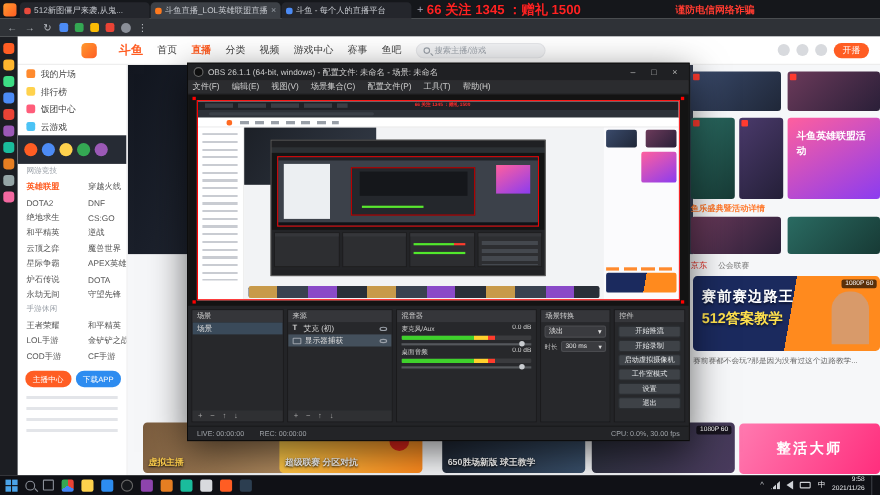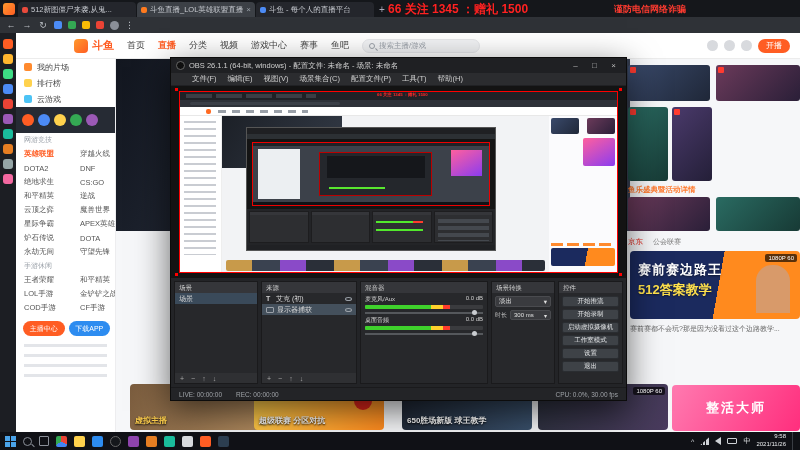--- a/index.html
+++ b/index.html
@@ -31,21 +31,21 @@
 .avx{width:9px;height:9px;border-radius:50%;background:#8a8f98}
 .dots{font-size:9px;color:#b9bdc3}
 
 
 .sidestrip{position:absolute;left:0;top:33px;width:16px;height:399px;background:#1c1e23;display:flex;flex-direction:column;align-items:center;padding-top:6px;gap:5px;z-index:3}
 .sic{width:10px;height:10px;border-radius:3px;flex:none}
 
 
 .page{position:absolute;left:16px;top:33px;width:784px;height:399px;background:#f6f7f9;overflow:hidden;z-index:1}
 .dnav{position:absolute;left:0;top:0;width:784px;height:26px;background:#fff;border-bottom:1px solid #ececec;display:flex;align-items:center;gap:13px;padding-left:58px}
-.dlogo{display:flex;align-items:center;gap:4px}
+.dlogo{display:flex;align-items:center;gap:20px}
 .dsq{width:14px;height:14px;border-radius:4px;background:linear-gradient(135deg,#ff9a2e,#ff5d23)}
 .dtxt{color:#ff5d23;font-weight:bold;font-size:11px}
 .ni{font-size:9px;color:#444}
 .ni.on{color:#ff5d23;font-weight:bold}
 .srch{width:118px;height:14px;background:#f1f2f4;border:1px solid #e6e7ea;border-radius:8px;display:flex;align-items:center;padding:0 6px;gap:4px;color:#9aa0a8;font-size:7.5px}
 .sico{width:6px;height:6px;border:1px solid #9aa0a8;border-radius:50%;position:relative;flex:none}
 .sico::after{content:"";position:absolute;left:5px;top:5px;width:3px;height:1px;background:#9aa0a8;transform:rotate(45deg)}
 .navright{margin-left:auto;display:flex;align-items:center;gap:6px;padding-right:10px}
 .avc{width:11px;height:11px;border-radius:50%;background:#d8dade}
 .golive{height:14px;padding:0 8px;border-radius:8px;background:#ff5d23;color:#fff;font-size:8px;display:flex;align-items:center}
@@ -100,21 +100,21 @@
 .bc4{left:522px;background:linear-gradient(120deg,#2a2f3b,#4a3b5e)}
 .bclabel{position:absolute;left:5px;bottom:4px;color:#fff;font-size:8px;font-weight:bold;text-shadow:0 1px 2px #000;white-space:nowrap}
 .bclabel.gold{color:#ffcf4d}
 
 
 .obs{position:absolute;left:170px;top:57px;width:457px;height:344px;background:#2d2d2d;border:1px solid #0c0c0c;box-shadow:0 10px 32px rgba(0,0,0,.6);display:flex;flex-direction:column;color:#d8d8d8;z-index:10}
 .otitle{height:15px;background:#1f2023;display:flex;align-items:center;gap:4px;padding:0 5px;flex:none}
 .oicon{width:9px;height:9px;border-radius:50%;background:#0f0f0f;border:1px solid #666;flex:none}
 .otext{font-size:7.5px;color:#cfcfcf;flex:1;white-space:nowrap;overflow:hidden}
 .obtn{width:15px;text-align:center;font-size:8px;color:#bbb}
-.omenu{height:13px;background:#2b2c2f;display:flex;align-items:center;gap:11px;padding:0 21px;font-size:7.5px;color:#cfcfcf;border-bottom:1px solid #202124;flex:none}
+.omenu{height:13px;background:#2b2c2f;display:flex;align-items:center;gap:11px;padding:0 4px;font-size:7.5px;color:#cfcfcf;border-bottom:1px solid #202124;flex:none}
 .oprev{position:relative;height:192px;background:#131313;flex:none}
 .odocks{flex:1;display:flex;gap:3px;padding:3px;background:#232427;min-height:0}
 .dock{background:#2b2c2f;border:1px solid #1a1a1c;display:flex;flex-direction:column;min-width:0}
 .dk-scenes{flex:0 0 84px}.dk-sources{flex:0 0 96px}.dk-mixer{flex:0 0 128px}.dk-trans{flex:0 0 64px}.dk-ctrl{flex:1}
 .dhead{height:11px;background:#35363a;font-size:6.5px;color:#cfcfcf;line-height:11px;padding-left:4px;flex:none;white-space:nowrap;overflow:hidden}
 .dbody{flex:1;position:relative;background:#27282b;overflow:hidden}
 .dfoot{height:10px;background:#2f3033;display:flex;gap:7px;align-items:center;padding:0 5px;font-size:7px;color:#aaa;flex:none}
 .srow{height:11px;display:flex;align-items:center;gap:3px;padding:0 4px;font-size:7px;color:#d8d8d8;white-space:nowrap;overflow:hidden}
 .srow.sel{background:#44505c}
 .srow.sel2{background:#3a4a5a}
@@ -281,20 +281,24 @@
     <div class="lmenu">
       <div class="qrow">
           <span class="qic q1"></span>
           <span>我的片场</span>
         </div>
       <div class="qrow">
           <span class="qic q2"></span>
           <span>排行榜</span>
         </div>
       <div class="qrow">
+          <span class="qic q3"></span>
+          <span>饭团中心</span>
+        </div>
+      <div class="qrow">
           <span class="qic q4"></span>
           <span>云游戏</span>
         </div>
       <div class="darkband">
         <span class="dbc b1"></span>
         <span class="dbc b2"></span>
         <span class="dbc b3"></span>
         <span class="dbc b4"></span>
         <span class="dbc b5"></span>
       </div>
@@ -348,20 +352,21 @@
         <span class="lbtn lo">主播中心</span>
         <span class="lbtn lb">下载APP</span>
       </div>
       <div class="llines"></div>
     </div>
 
     <div class="rc g1 rb" style="left:612px;top:32px;width:82px;height:36px"></div>
     <div class="rc g2 rb" style="left:700px;top:32px;width:84px;height:36px"></div>
     <div class="rc g3 rb" style="left:612px;top:74px;width:40px;height:74px"></div>
     <div class="rc g4 rb" style="left:656px;top:74px;width:40px;height:74px"></div>
+    <div class="pinkbanner">斗鱼英雄联盟活动</div>
     <div class="cap1">鱼乐盛典暨活动详情</div>
     <div class="rc g2" style="left:612px;top:164px;width:82px;height:34px"></div>
     <div class="rc g3" style="left:700px;top:164px;width:84px;height:34px"></div>
     <div class="jdrow">
       <span class="jd">京东</span>
       <span class="jd2">公会联赛</span>
     </div>
     <div class="promo">
       <span class="badge">1080P 60</span>
       <span class="pl1">赛前赛边路王</span>

